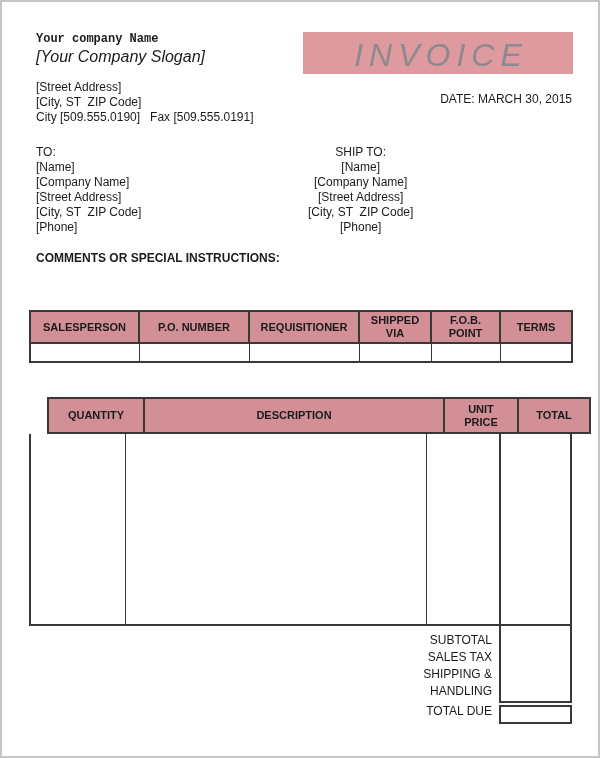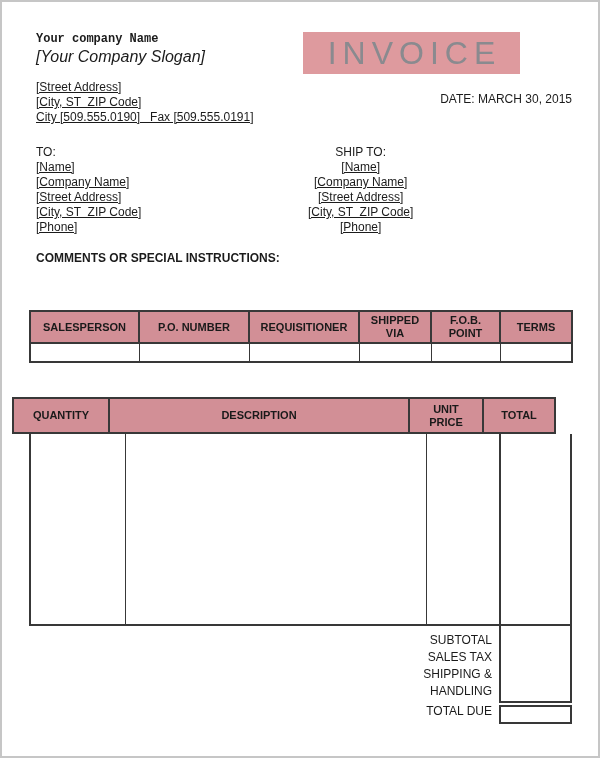--- a/index.html
+++ b/index.html
@@ -2,34 +2,35 @@
 <html style="--banner-bg: #DE9A9E; --banner-text: #8A8A8F; --table-header-bg: #D28F96; --table-border: #383838; --page-border: #C6C6C6;"><head>
 <meta charset="utf-8">
 <style>
   html,body{margin:0;padding:0;background:#fff;}
   .page{
     position:relative;width:600px;height:758px;box-sizing:border-box;
     background:#fff;border:2px solid var(--page-border,#c6c6c6);
     font-family:"Liberation Sans","DejaVu Sans",sans-serif;color:#1b1b1b;overflow:hidden;
   }
   .abs{position:absolute;}
-  .pre{white-space:pre-wrap;text-decoration:underline;}
+  .pre{white-space:pre-wrap;}
   .preline{white-space:pre-line;}
   .txt12{font-size:12px;line-height:15px;}
   .bold{font-weight:normal;}
 
   .company-name{left:34px;top:30px;font-size:12px;font-weight:bold;font-family:Liberation Mono, monospace;}
   .company-slogan{left:34px;top:46px;font-size:16px;font-style:italic;}
 
   .banner{
-    left:301px;top:30px;width:217px;height:42px;
+    left:301px;top:30px;width:270px;height:42px;
     background:var(--banner-bg,#DE9A9E);
-    display:flex;align-items:center;justify-content:center;
+    display:flex;align-items:flex-end;justify-content:center;
     font-size:32px;letter-spacing:6px;color:var(--banner-text,#8A8A8F);
     text-indent:6px;
+    font-style:italic;
   }
 
   .addr{left:34px;top:78px;}
   .meta{left:310px;top:89px;width:260px;text-align:right;font-size:12px;line-height:16px;}
 
   .to-block{left:34px;top:143px;}
   .ship-block{left:306px;top:143px;text-align:center;}
 
   .comments{left:34px;top:249px;font-size:12px;font-weight:bold;}
 
@@ -41,21 +42,21 @@
     font-size:11px;font-weight:bold;text-align:center;vertical-align:middle;
     padding:0;line-height:13px;color:#1a1a1a;white-space:pre-line;
   }
   table.grid td{
     border:1px solid var(--table-border,#383838);
     font-size:11px;padding:0 3px;background:#fff;
   }
   .t1{left:27px;top:308px;width:542px;padding-left:8px;}
   .t1 th{height:30px;}
   .t1 td{height:17px;}
-  .t2h{left:10px;top:395px;width:542px;border-radius:10px;}
+  .t2h{left:45px;top:395px;width:542px;border-radius:10px;}
   .t2h th{height:33px;}
 
   .vline,.hline,.valbox{position:absolute;background:var(--table-border,#383838);}
   .valbox{background:transparent;border:2px solid var(--table-border,#383838);box-sizing:border-box;}
 
   .totals-labels{left:360px;top:630px;width:130px;text-align:right;font-size:12px;line-height:17px;}
   .total-due-label{margin-top:3px;}
 </style>
 </head>
 <body>

